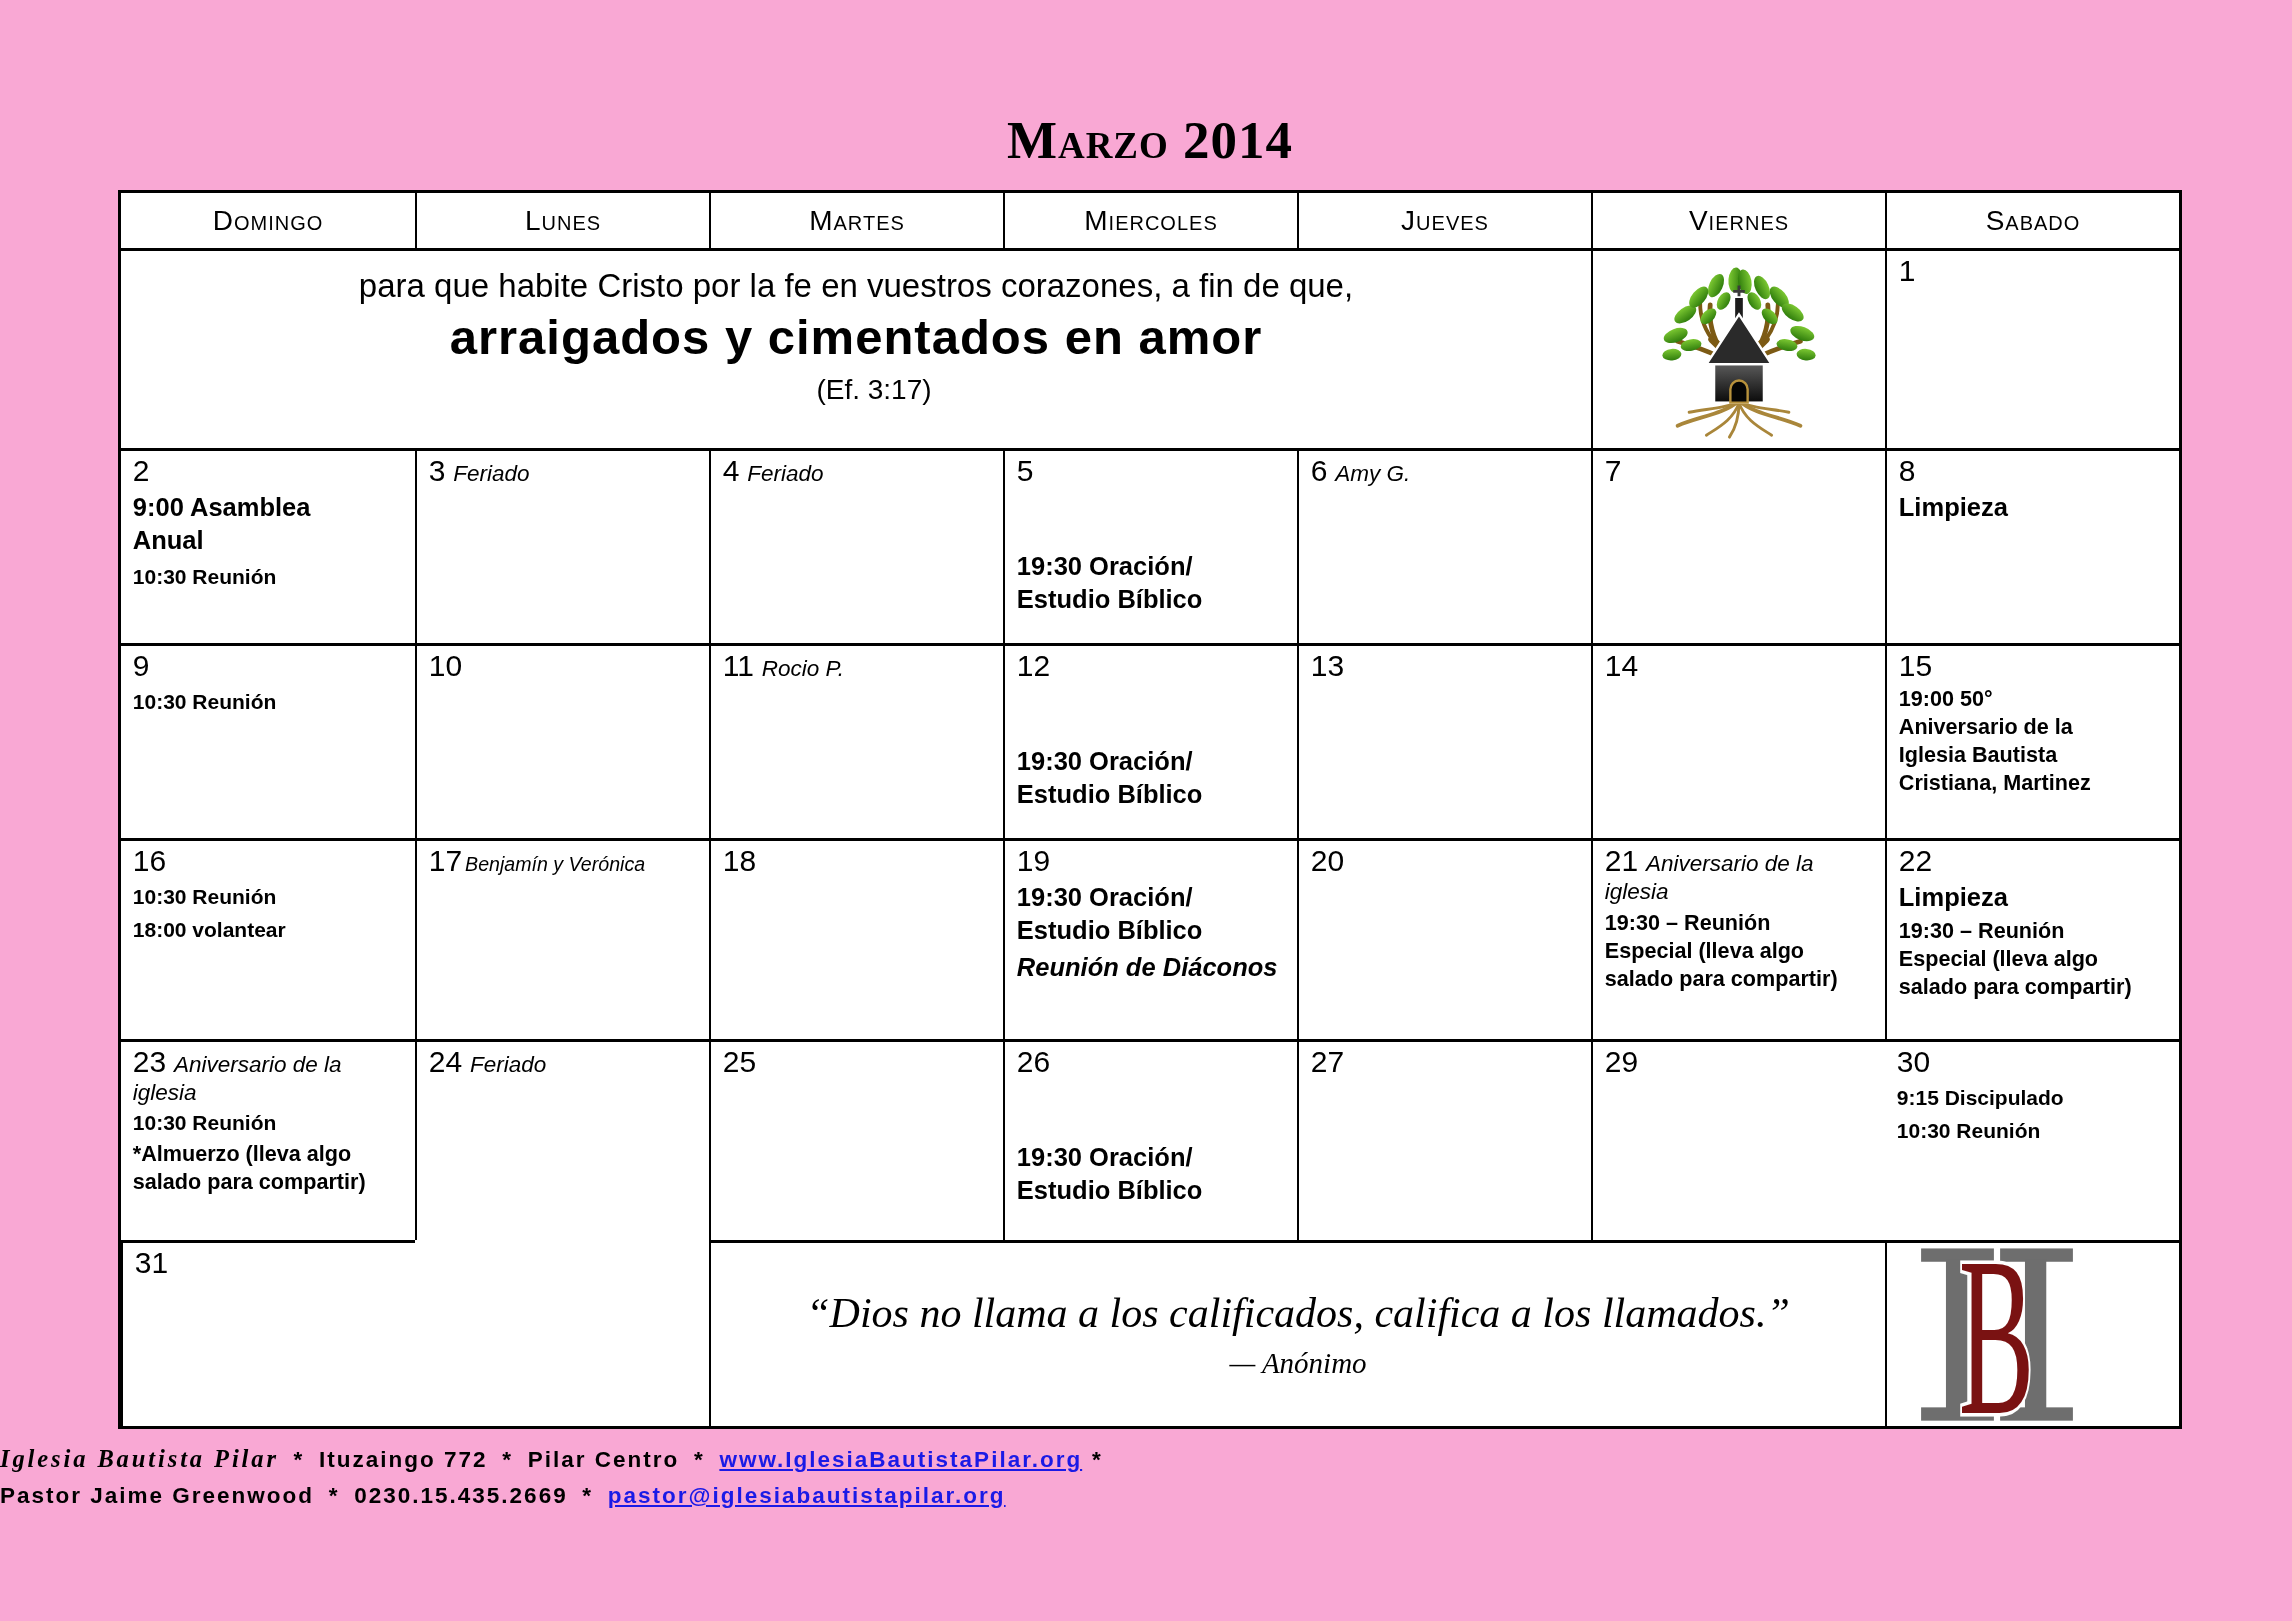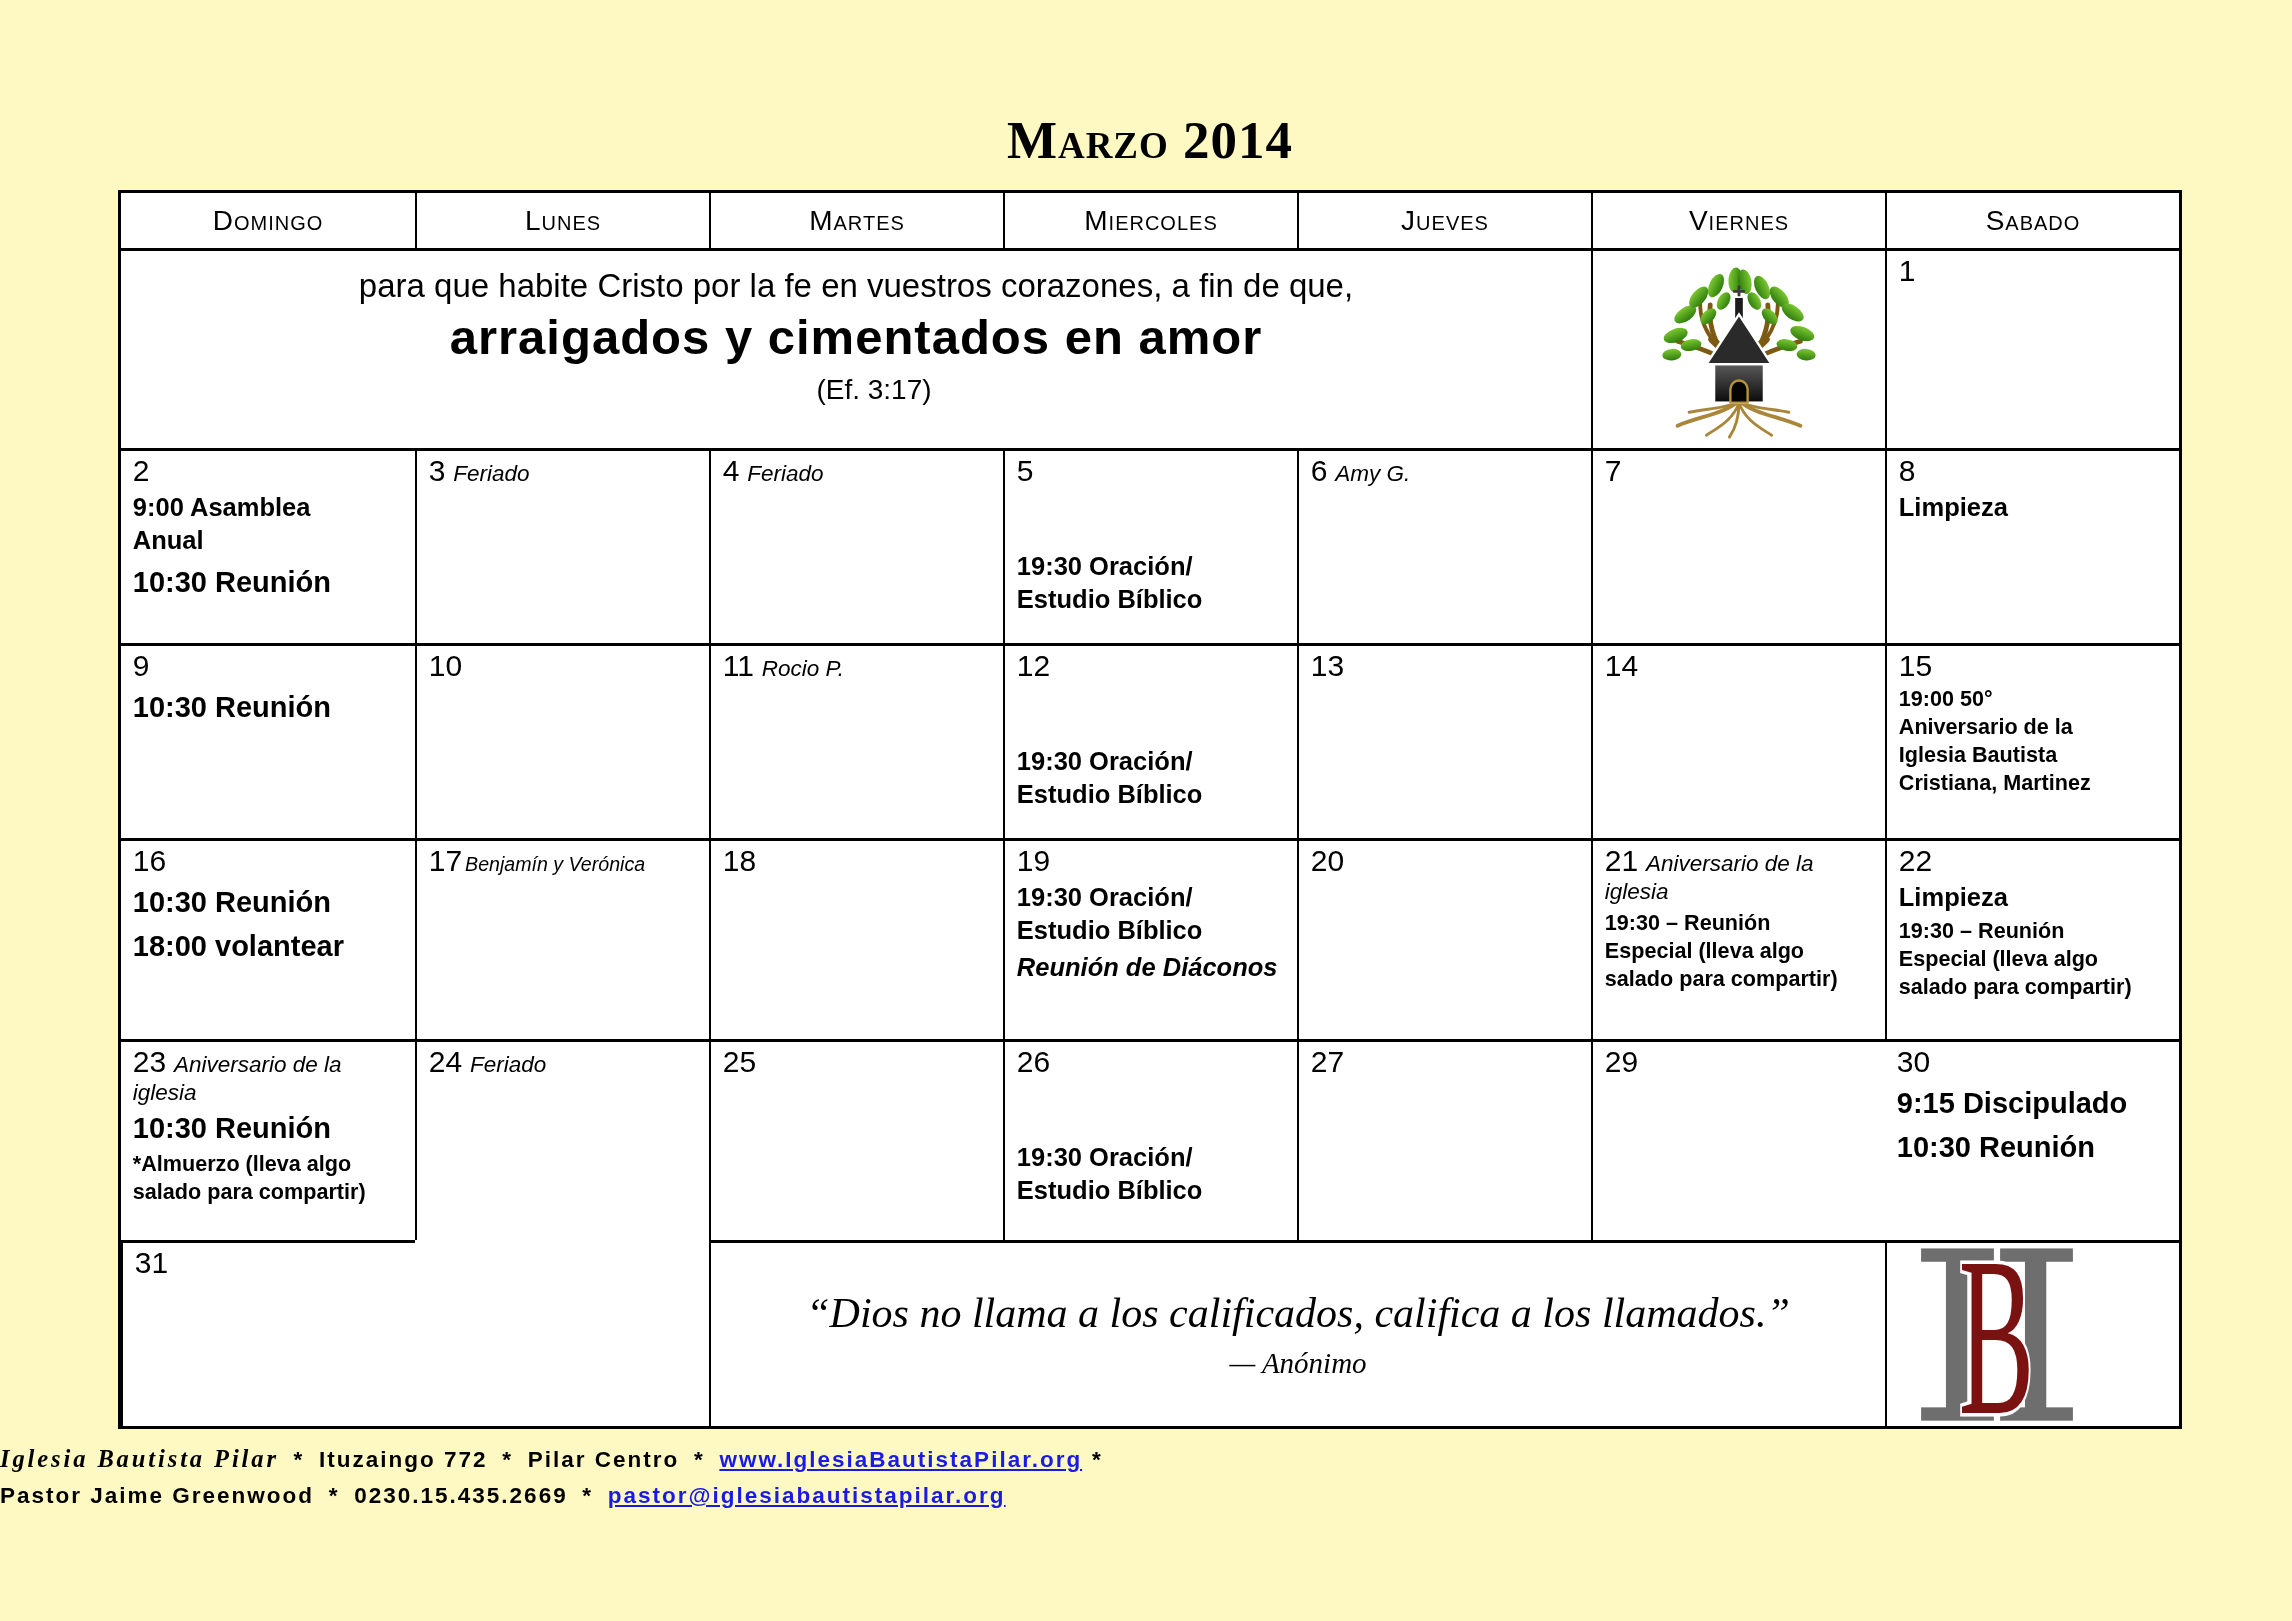--- a/index.html
+++ b/index.html
@@ -1,34 +1,34 @@
 <!DOCTYPE html>
 <html><head>
 <meta charset="utf-8">
 <style>
   html,body{margin:0;padding:0;background:#fff;}
-  .page{position:relative;width:2293px;height:1621px;background:#fef9c3;
+  .page{position:relative;width:2293px;height:1621px;background:#f9a8d4;
         font-family:"Liberation Sans",sans-serif;color:#000;overflow:hidden;}
   .title{position:absolute;left:118px;top:110px;width:2064px;text-align:center;
          font-family:"Liberation Serif",serif;font-weight:bold;font-variant:small-caps;
          font-size:53px;letter-spacing:1px;}
   .cal{position:absolute;left:118px;top:190px;width:2064px;
        display:grid;grid-template-columns:repeat(7,1fr);
        grid-template-rows:55px 200px 195px 195px 201px 201px 186px;
        border:3.9px solid #000;box-sizing:border-box;background:#fff;}
   .cell{border-left:2px solid #000;border-top:3.9px solid #000;box-sizing:border-box;
         padding:2.9px 9.8px 2px 11.8px;overflow:hidden;}
   .c1{border-left:none;}
   .hdr{border-top:none;display:flex;align-items:center;justify-content:center;
        font-weight:normal;font-variant:small-caps;font-size:28px;letter-spacing:1px;padding:4px;}
   .cellhead{line-height:1.25;}
   .daynum{font-size:30px;line-height:1.1;}
   .note{font-style:italic;font-size:22.5px;margin-left:7.8px;}
   .note-sm{font-style:italic;font-size:19.6px;margin-left:2.9px;}
-  .ev-lg{font-weight:bold;font-size:29px;line-height:1.32;margin-top:5.9px;}
+  .ev-lg{font-weight:bold;font-size:21px;line-height:1.32;margin-top:5.9px;}
   .ev-md{font-weight:bold;font-size:25.5px;line-height:1.3;margin-top:3.9px;}
   .ev-sm{font-weight:bold;font-size:21.6px;line-height:1.3;margin-top:2.9px;max-width:243px;}
   .narrow{max-width:208px;}
   .w205{max-width:201px;}
   .ital{font-style:italic;}
   .sp{height:59px;}
   .vcell{grid-column:1 / span 5;text-align:center;padding:0;}
   .verse-l1{font-size:33px;margin-top:15.7px;}
   .verse-l2{font-size:49px;font-weight:bold;margin-top:3.9px;letter-spacing:1px;}
   .verse-l3{font-size:28px;margin-top:9.8px;margin-left:36px;}

